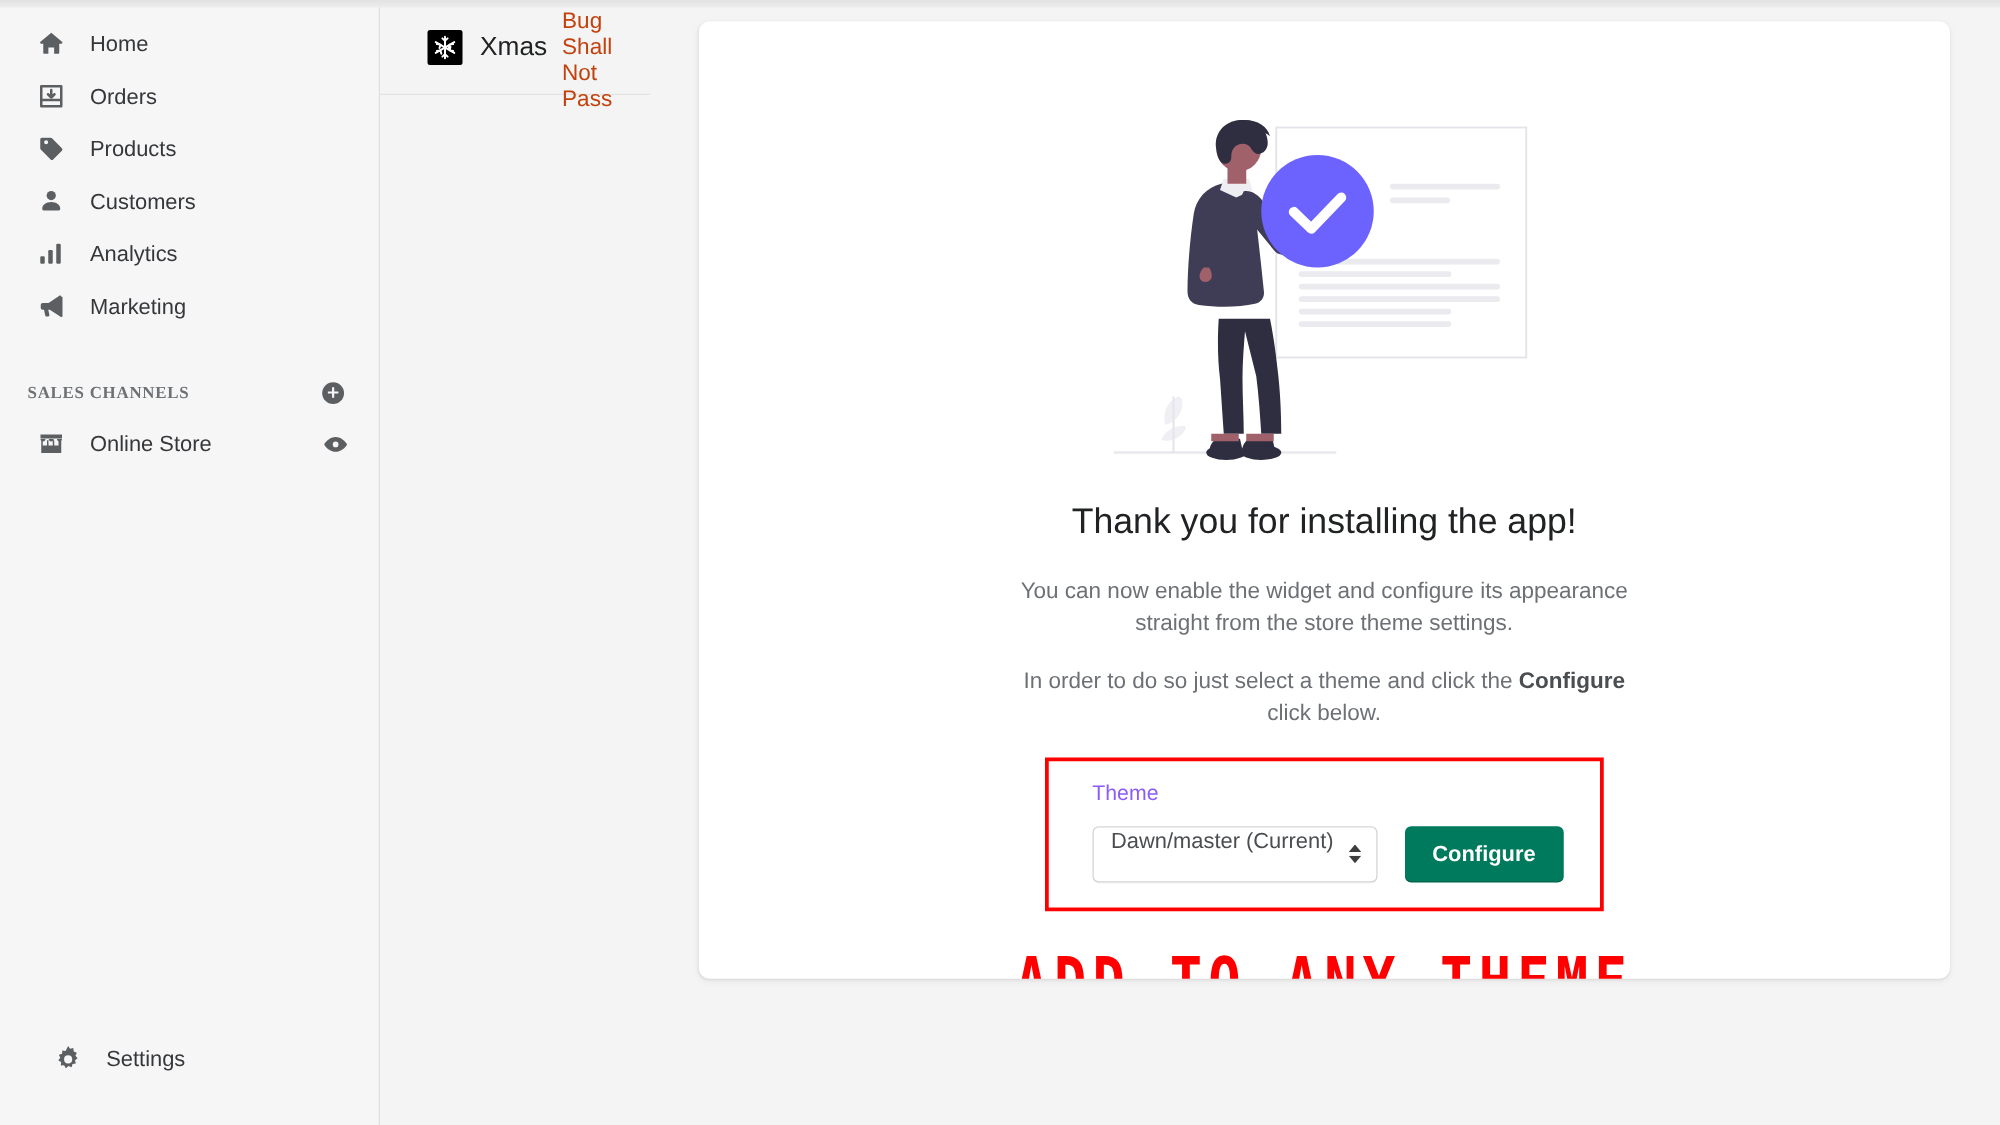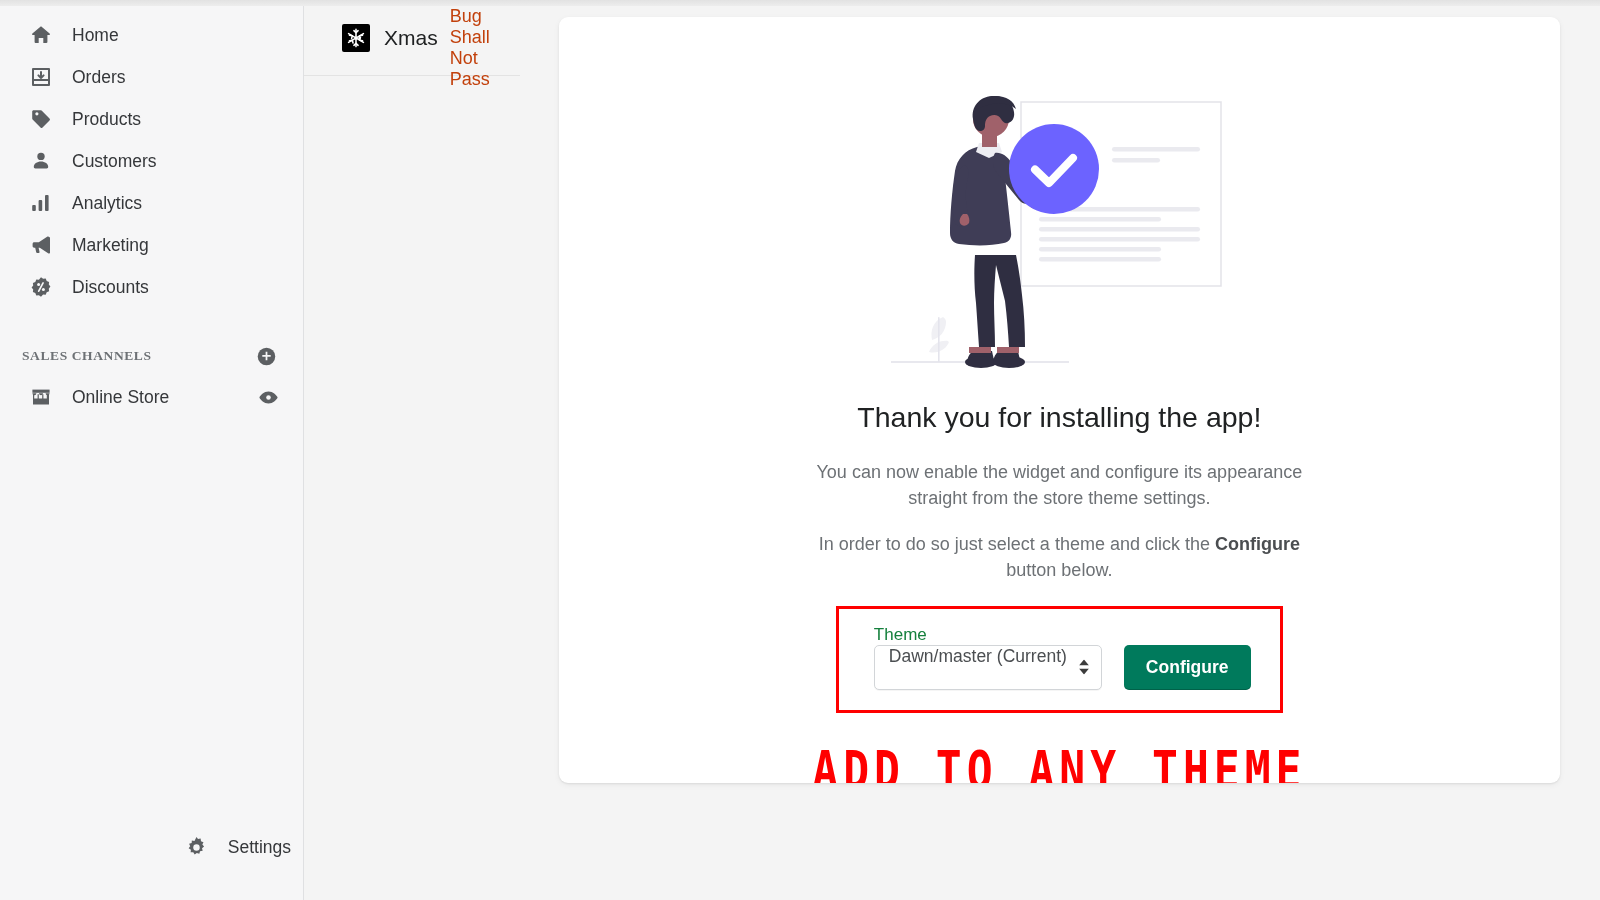--- a/index.html
+++ b/index.html
@@ -71,26 +71,25 @@
     height: 42px; margin: 6px 10px 0 12px; padding-left: 16px;
     border-radius: 6px; color: #35373a; font-size: 17.5px; cursor: pointer;
   }
   .channel-item .ico {
     width: 26px; height: 26px; flex: 0 0 26px; display: flex;
     align-items: center; justify-content: center; margin-right: 18px; color: #5c5f62;
   }
   .channel-item .eye { margin-left: auto; margin-right: 14px; color: #5c5f62; display: flex; cursor: pointer; }
 
   .settings-item {
-    position: absolute; left: 11px; bottom: 32px;
+    position: absolute; left: 25px; bottom: 32px;
     display: flex; align-items: center;
     height: 42px; padding-left: 16px; border-radius: 6px;
     color: #35373a; font-size: 17.5px; cursor: pointer;
     width: 280px;
-    justify-content: flex-end;
   }
   .settings-item .ico {
     width: 26px; height: 26px; flex: 0 0 26px; display: flex;
     align-items: center; justify-content: center; margin-right: 18px; color: #5c5f62;
   }
 
   
   .main { flex: 1 1 auto; height: 900px; display: flex; flex-direction: row; background: #f4f4f4; }
 
   .app-header {
@@ -132,21 +131,21 @@
   }
   .para b { color: #4b4e51; font-weight: bold; }
 
   .highlight-box {
     border: 3px solid #ff0000;
     padding: 16px 20px 20px 35px;
     width: 447px;
     margin-top: 2px;
     display: flex; flex-direction: column;
   }
-  .field-label { font-size: 17px; color: #15803d; margin-bottom: 0; }
+  .field-label { font-size: 17px; color: #8b5cf6; margin-bottom: 16px; }
   .field-row { display: flex; align-items: center; gap: 22px; }
 
   .select-box {
     position: relative;
     width: 228px; height: 45px;
     border: 1px solid #d2d5d8;
     border-radius: 5px;
     background: #fff;
     display: flex; 
     padding: 0 14px;
@@ -244,33 +243,20 @@
 
       <li class="nav-item">
         <span class="ico">
           <svg width="24" height="24" viewBox="0 0 24 24" fill="currentColor">
             <path d="M20 4.3c0-.8-.9-1.2-1.5-.7L9.8 9.3H5.2c-.9 0-1.6.7-1.6 1.6v2.2c0 .9.7 1.6 1.6 1.6h1l1 4.6c.1.5.5.8 1 .8h1.3c.7 0 1.2-.6 1-1.3l-.9-4.1h1.2l8.7 5.7c.6.4 1.5 0 1.5-.7V4.3z"></path>
           </svg>
         </span>
         <span>Marketing</span>
       </li>
 
-      <li class="nav-item">
-        <span class="ico">
-          <svg width="24" height="24" viewBox="0 0 24 24" fill="currentColor">
-            <path d="M12 2.2l2.1 1.6 2.6-.3 1 2.4 2.4 1-.3 2.6 1.6 2.1-1.6 2.1.3 2.6-2.4 1-1 2.4-2.6-.3L12 21.8l-2.1-1.6-2.6.3-1-2.4-2.4-1 .3-2.6L2.6 12.6l1.6-2.1-.3-2.6 2.4-1 1-2.4 2.6.3L12 2.2z"></path>
-            <g fill="#f6f6f7">
-              <circle cx="9.6" cy="9.6" r="1.5"></circle>
-              <circle cx="14.4" cy="14.4" r="1.5"></circle>
-              <rect x="11.1" y="6.6" width="1.7" height="11" rx=".85" transform="rotate(28 12 12)"></rect>
-            </g>
-          </svg>
-        </span>
-        <span>Discounts</span>
-      </li>
 
     </ul>
 
     <div class="section-head">
       <span class="label">SALES CHANNELS</span>
       <span class="plus">
         <svg width="21" height="21" viewBox="0 0 24 24" fill="currentColor">
           <circle cx="12" cy="12" r="10"></circle>
           <path d="M11 6.6h2v3.8h3.8v2H13v3.8h-2v-3.8H7.2v-2H11z" fill="#f6f6f7"></path>
         </svg>
@@ -377,21 +363,21 @@
 
             <circle cx="185" cy="90" r="45" fill="#6c63ff"></circle>
             <path d="M166 90.5 180 104l24-25" fill="none" stroke="#fff" stroke-width="8" stroke-linecap="round" stroke-linejoin="round"></path>
           </svg>
         </div>
 
         <h1 class="headline">Thank you for installing the app!</h1>
 
         <p class="para">You can now enable the widget and configure its appearance straight from the store theme settings.</p>
 
-        <p class="para"><span>In order to do so just select a theme and click the </span><b>Configure</b><span> button below.</span></p>
+        <p class="para"><span>In order to do so just select a theme and click the </span><b>Configure</b><span> click below.</span></p>
 
         <div class="highlight-box">
           <span class="field-label">Theme</span>
           <div class="field-row">
             <div class="select-box">
               <span>Dawn/master (Current)</span>
               <span class="caret">
                 <svg width="10" height="6" viewBox="0 0 10 6" fill="#3c3c3c">
                     <path d="M5 0 10 6H0z"></path>
                   </svg>

